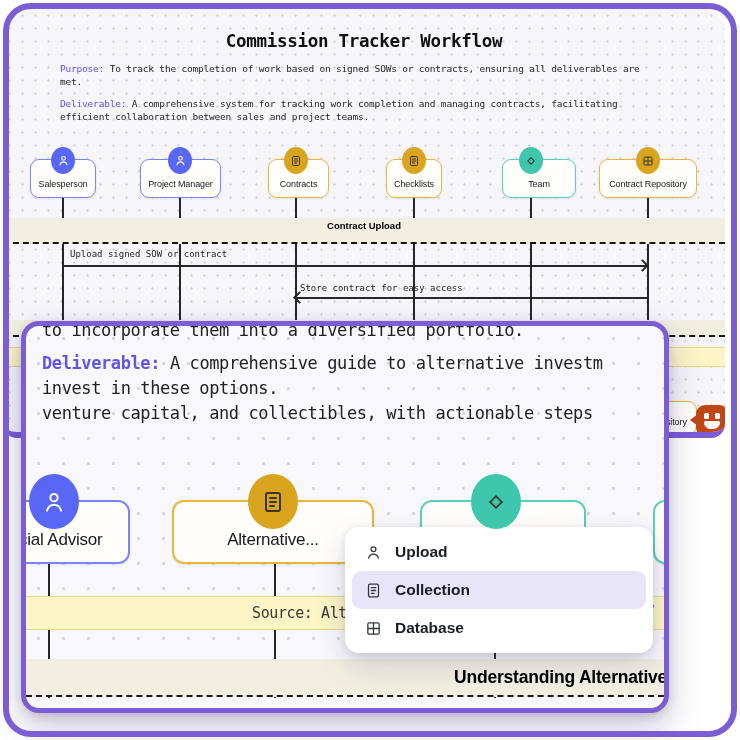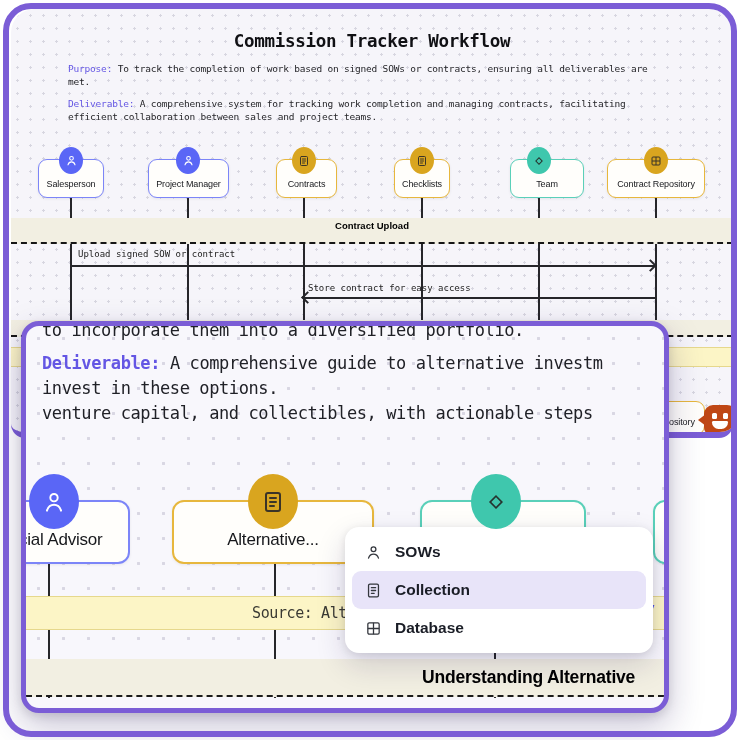--- a/index.html
+++ b/index.html
@@ -15,21 +15,21 @@
   html,body{width:740px;height:740px;background:#fff;overflow:hidden;
     font-family:"Liberation Sans",sans-serif;}
   .abs{position:absolute}
   .canvas{background-color:#f6f5fa;
     background-image:radial-gradient(circle,#d7d6e0 1px,transparent 1.3px);
     background-size:13px 13px;}
   .canvas2{background-color:#f8f7fc;
     background-image:radial-gradient(circle,#d9d7e3 1.4px,transparent 1.6px);
     background-size:25px 25px;}
   .frame{inset:3px;border:6px solid var(--purple);border-radius:28px;pointer-events:none;z-index:50}
-  .bg-window{left:11px;top:9px;width:722px;height:429px;border-bottom:6px solid var(--purple);
+  .bg-window{left:3px;top:9px;width:722px;height:429px;border-bottom:6px solid var(--purple);
     border-radius:24px 24px 14px 14px;overflow:hidden;z-index:1}
   .overlay-window{left:21px;top:321px;width:648px;height:392px;border:5px solid var(--purple);
     border-radius:18px;overflow:hidden;z-index:10;
     box-shadow:0 14px 34px rgba(40,25,95,.25),0 3px 10px rgba(0,0,0,.12)}
   .mono{font-family:"DejaVu Sans Mono","Liberation Mono",monospace}
   .title{top:22px;left:0;width:100%;text-align:center;font-size:17.5px;font-weight:600;color:#101014;letter-spacing:-.3px}
   .para{left:57px;width:592px;font-size:9.5px;line-height:13px;color:#26262a;letter-spacing:-.2px}
   .plabel{color:var(--accent-purple);font-weight:400}
   .node{border-radius:9px;background:#fffefb;border:1.6px solid #ccc;
     display:flex;align-items:center;justify-content:center;
@@ -191,21 +191,21 @@
   <div class="abs lifeline" style="left:22px;top:238px;height:134px"></div>
   <div class="abs lifeline" style="left:248px;top:238px;height:134px"></div>
   <div class="abs lifeline" style="left:468px;top:238px;height:134px"></div>
 
   <div class="abs yellowband" style="top:270px;height:34px">
     <span class="mono abs" style="left:226px;top:7px;font-size:15px;color:#3a3a33;letter-spacing:-.4px">Source: Alt</span>
     <span class="abs linkfrag" style="left:618px;top:6px">//</span>
   </div>
 
   <div class="abs band" style="top:333px;height:38px;border-bottom:2.5px dashed #1b1b1b">
-    <span class="abs bt" style="left:396px;top:0;line-height:36px;font-size:17.5px;white-space:nowrap;letter-spacing:-.2px">Understanding Alternative</span>
+    <span class="abs bt" style="left:428px;top:0;line-height:36px;font-size:17.5px;white-space:nowrap;letter-spacing:-.2px">Understanding Alternative</span>
   </div>
 
   <div class="abs badge lg bg-blue" style="left:3px;top:148px">
       <svg width="26" height="26" viewBox="0 0 24 24" fill="none" stroke="#fff" stroke-width="1.8" stroke-linecap="round">
         <circle cx="12" cy="8" r="3.4"></circle>
         <path d="M5.5 20c1.2-3.8 4-5.4 6.5-5.4s5.3 1.6 6.5 5.4"></path>
       </svg>
     </div>
   <div class="abs node node-l b-blue" style="left:-76px;top:174px;width:180px;border-width:2px;border-radius:12px">
       <span class="lbl">Financial Advisor</span>
@@ -231,21 +231,21 @@
     </div>
 
   <div class="abs node node-l b-teal" style="left:627px;top:174px;width:80px;border-width:2px;border-radius:12px"></div>
 
   <div class="abs menu" style="left:319px;top:201px;width:308px">
     <div class="menu-item">
       <svg width="17" height="17" viewBox="0 0 24 24" fill="none" stroke-width="1.8" stroke-linecap="round">
           <circle cx="12" cy="7.5" r="3.4"></circle>
           <path d="M5 20c1.2-4 4.2-5.6 7-5.6s5.8 1.6 7 5.6"></path>
         </svg>
-      <span>SOWs</span>
+      <span>Upload</span>
     </div>
     <div class="menu-item hl">
       <svg width="17" height="17" viewBox="0 0 24 24" fill="none" stroke-width="1.8" stroke-linecap="round">
           <rect x="5" y="3" width="14" height="18" rx="2"></rect>
           <path d="M9 8h6M9 12h6M9 16h4"></path>
         </svg>
       <span>Collection</span>
     </div>
     <div class="menu-item">
       <svg width="17" height="17" viewBox="0 0 24 24" fill="none" stroke-width="1.8">

